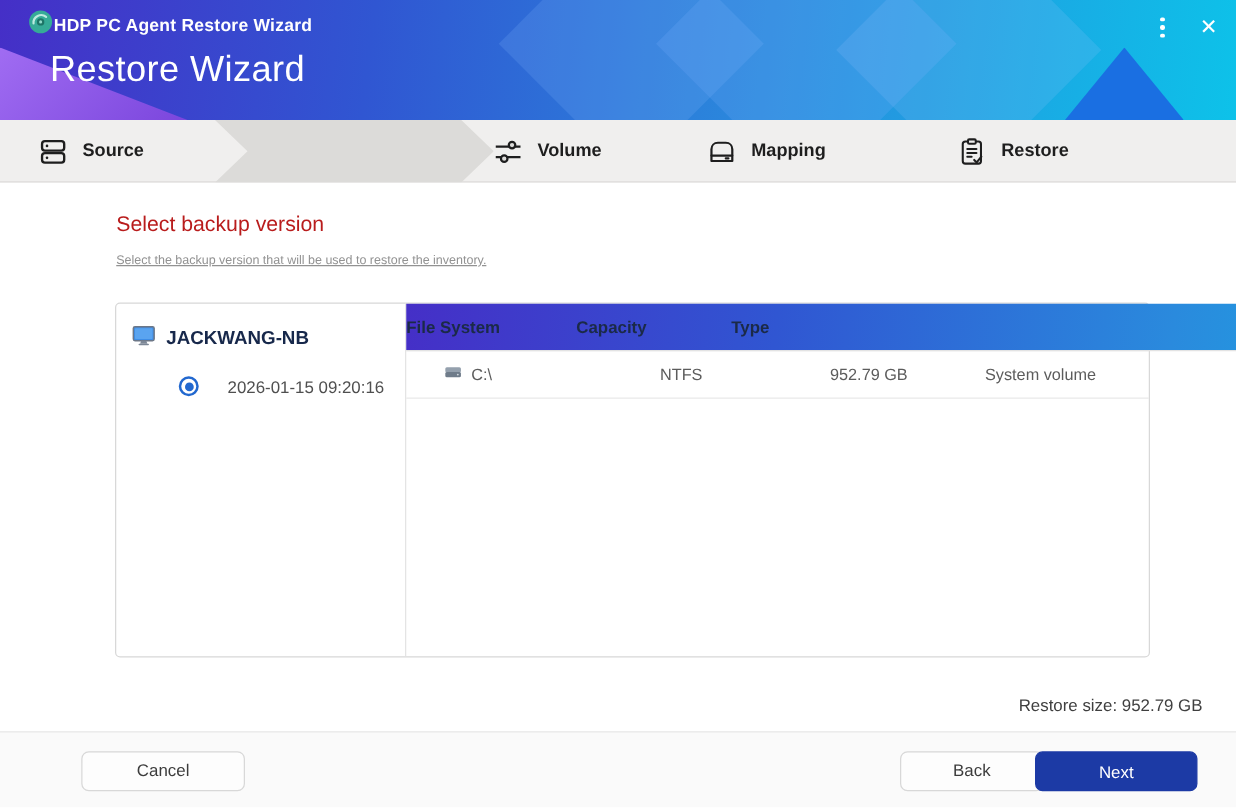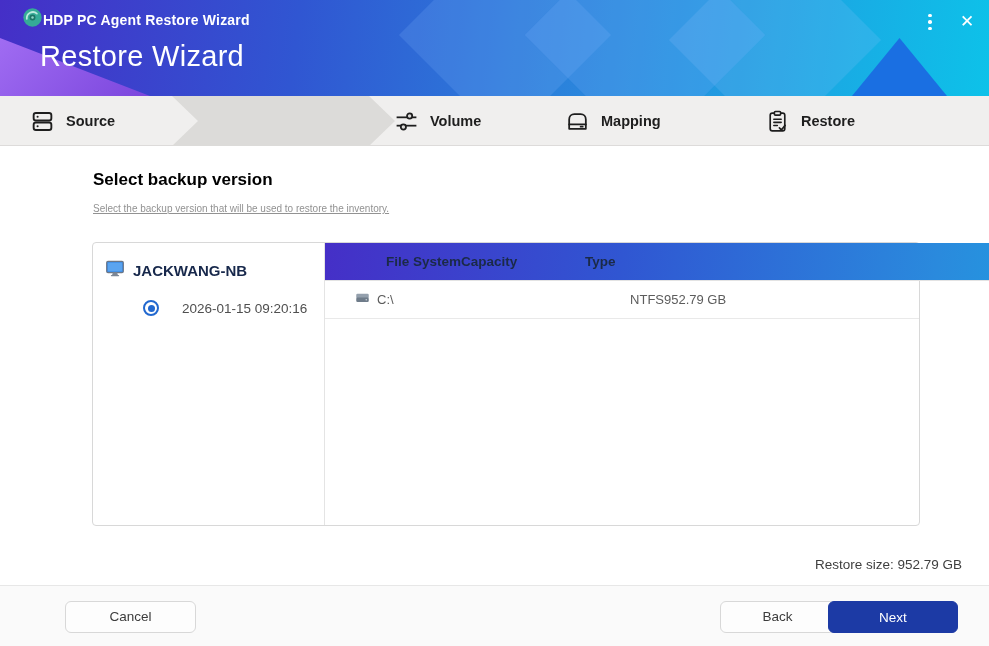--- a/index.html
+++ b/index.html
@@ -29,37 +29,37 @@
   
   .tabbar { position:absolute; top:96px; left:0; width:989px; height:50px; background:#f0efee; border-bottom:1px solid #dddbda; }
   .chevron-active { position:absolute; left:172px; top:0; width:223px; height:50px; background:#dcdbd9;
                     clip-path:polygon(0 0, calc(100% - 26px) 0, 100% 50%, calc(100% - 26px) 100%, 0 100%, 26px 50%); }
   .step { position:absolute; top:0; height:50px; display:flex; align-items:center; gap:11px; cursor:pointer; }
   .step .lbl { font-size:14.5px; font-weight:700; color:#1e1e1e;text-align:right; }
   .step svg { display:block; }
   .s-source { left:30px; } .s-version { left:212px; } .s-rules { left:394px; } .s-mapping { left:565px; } .s-summary { left:765px; }
 
   
-  .content-heading { position:absolute; top:170px; left:93px; font-size:17px; color:#000000; font-weight:700; }
+  .content-heading { position:absolute; top:170px; left:93px; font-size:17px; color:#b91c1c; font-weight:400; }
   .content-sub { position:absolute; top:203px; left:93px; font-size:10px; color:#929292;text-decoration:underline; }
 
   .panel { position:absolute; top:242px; left:92px; width:828px; height:284px; background:#fff;
            border:1px solid #d8d8d8; border-radius:4px; }
   .device-col { position:absolute; top:0; left:0; bottom:0; width:232px; border-right:1px solid #e4e4e4; padding:15px 12px; }
   .device-row { display:flex; align-items:center; gap:8px; cursor:pointer; }
   .device-name { font-size:15px; font-weight:700; color:#17284b; }
   .version-row { display:flex; align-items:center; gap:23px; margin:18px 0 0 4px; cursor:pointer;padding-left:34px; }
   .radio { width:16px; height:16px; border-radius:50%; border:2px solid #2268cf; position:relative; flex:none; }
   .radio::after { content:""; position:absolute; left:2.5px; top:2.5px; width:7px; height:7px; border-radius:50%; background:#2268cf; }
   .version-ts { font-size:13.5px; color:#4f4f4f; }
 
   .vol-table { position:absolute; top:0; left:232px; right:0; }
   .t-row { display:flex; align-items:center; height:38px; border-bottom:1px solid #e9e9e9; }
   .t-row.header { border-bottom:1px solid #e3e3e3; }
-  .c1 { width:203px; padding-left:8px; } .c2 { width:136px;text-align:right; } .c3 { width:124px; } .c4 { flex:1; }
+  .c1 { width:203px; padding-left:8px; } .c2 { width:136px; } .c3 { width:124px; } .c4 { flex:1; }
   .th { font-size:13.5px; font-weight:700; color:#1b2a47; }
   .td { font-size:13px; color:#5c5c5c; }
   .disk-name { font-size:13px; font-weight:700; color:#2c2c2c; }
   .disk-note { font-size:13px; color:#8b8b8b; margin-left:4px; }
   .cell-flex { display:flex; align-items:center; gap:7px; }
   .indent { padding-left:30px; }
 
   .restore-size { position:absolute; top:557px; left:92px; width:870px; text-align:right; font-size:13.5px; color:#3f3f3f; }
 
   
@@ -211,20 +211,21 @@
             <svg width="15" height="15" viewBox="0 0 24 24">
               <rect x="2" y="6" width="20" height="7" rx="2" fill="#94a0ad"></rect>
               <rect x="2" y="12" width="20" height="7" rx="2" fill="#6f7c8a"></rect>
               <circle cx="18" cy="15.5" r="1.2" fill="#cfd6dc"></circle>
             </svg>
           </span>
           <span class="td">C:\</span>
         </div>
         <div class="c2 td">NTFS</div>
         <div class="c3 td">952.79 GB</div>
+        <div class="c4 td">System volume</div>
       </div>
     </div>
   </div>
 
   <div class="restore-size">Restore size: 952.79 GB</div>
 
   <div class="footer">
     <div class="btn ghost btn-cancel">Cancel</div>
     <div class="btn ghost btn-back">Back</div>
     <div class="btn btn-next">Next</div>

